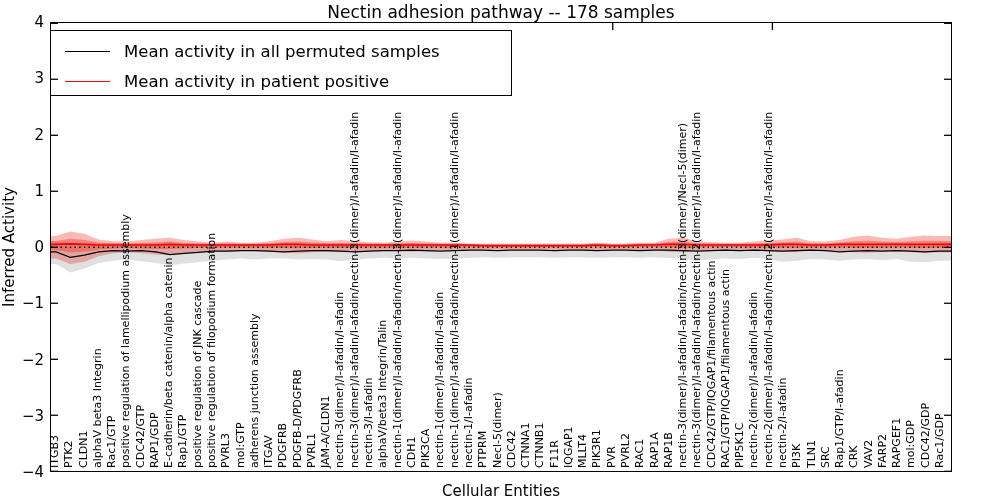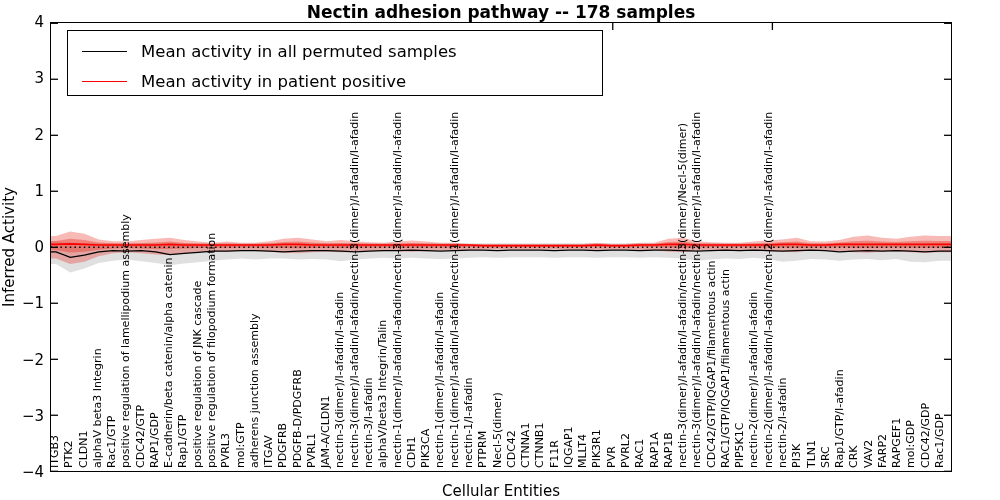--- a/index.html
+++ b/index.html
@@ -3,30 +3,30 @@
 <meta charset="utf-8">
 <style>
   html,body{margin:0;padding:0;background:#fff;}
   #stage{position:relative;width:1000px;height:500px;background:#ffffff;
          font-family:"DejaVu Sans","Liberation Sans",sans-serif;color:#000;
          overflow:hidden;}
   #plotbox{position:absolute;left:50px;top:22px;width:902px;height:450px;
            border:1.5px solid #000;box-sizing:border-box;z-index:1;}
   #plotsvg{position:absolute;left:0;top:0;width:100%;height:100%;}
   #title{position:absolute;left:50px;top:2px;width:902px;text-align:center;
-         font-size:17px;z-index:4;font-weight:bold;}
+         font-size:17px;z-index:4;}
   #ylabel{position:absolute;left:-215px;top:237px;width:450px;height:20px;
           text-align:center;font-size:15px;transform:rotate(-90deg);z-index:4;}
   #xlabel{position:absolute;left:50px;top:482px;width:902px;text-align:center;
           font-size:15px;z-index:4;}
   .ytick{position:absolute;left:0;width:44px;text-align:right;font-size:15px;
          line-height:17px;z-index:4;}
   .xticklabel{position:absolute;white-space:nowrap;font-size:11px;line-height:12px;
               transform:rotate(-90deg);transform-origin:0 0;z-index:2;}
-  #legend{position:absolute;left:67px;top:30px;width:536px;height:66px;
+  #legend{position:absolute;left:50px;top:30px;width:462px;height:66px;
           border:1.3px solid #000;box-sizing:border-box;z-index:3;
           background:transparent;}
   .lrow{position:absolute;left:14px;height:24px;display:flex;align-items:center;}
   .lrow1{top:8px;} .lrow2{top:38px;}
   .lsample{display:inline-block;width:45px;height:0;margin-right:14px;}
   .ltext{font-size:16.5px;white-space:nowrap;}
 </style>
 </head>
 <body>
 

